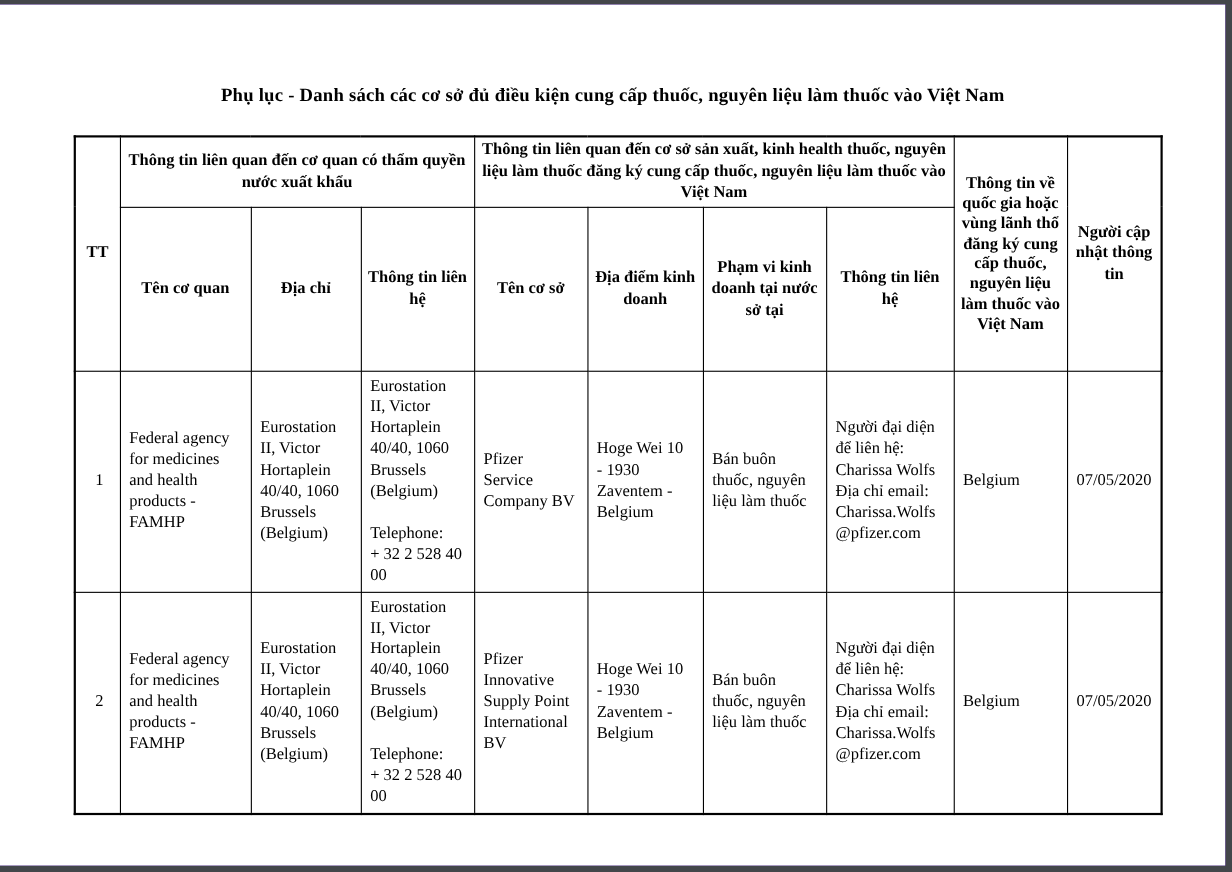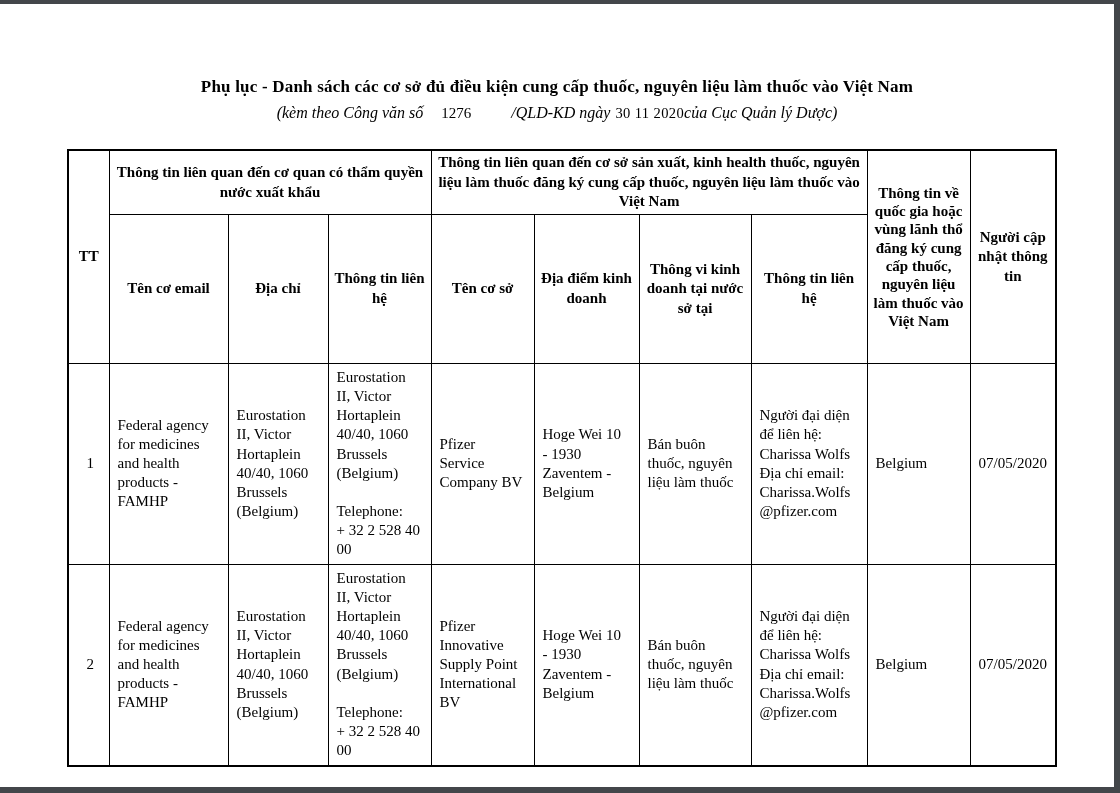--- a/index.html
+++ b/index.html
@@ -100,21 +100,20 @@
   tr.body-row  { height: 182px; }
 </style>
 </head>
 <body>
 
 <div class="viewport">
   <div class="page">
 
     <div class="doc-title">Phụ lục - Danh sách các cơ sở đủ điều kiện cung cấp thuốc, nguyên liệu làm thuốc vào Việt Nam</div>
 
-    <div class="doc-subtitle"><span>(kèm theo Công văn số</span><span class="stamp-number">1276</span><span>/QLD-KD ngày</span><span class="stamp-date">30 11 2020</span><span>của Cục Quản lý Dược)</span></div>
 
     <table class="supplier-table">
       <colgroup>
         <col style="width:41px">
         <col style="width:119px">
         <col style="width:100px">
         <col style="width:103px">
         <col style="width:103px">
         <col style="width:105px">
         <col style="width:112px">
@@ -124,26 +123,26 @@
       </colgroup>
       <thead>
         <tr class="group-row">
           <th rowspan="2">TT</th>
           <th colspan="3">Thông tin liên quan đến cơ quan có thẩm quyền nước xuất khẩu</th>
           <th colspan="4">Thông tin liên quan đến cơ sở sản xuất, kinh health thuốc, nguyên liệu làm thuốc đăng ký cung cấp thuốc, nguyên liệu làm thuốc vào Việt Nam</th>
           <th rowspan="2" class="th-tall">Thông tin về quốc gia hoặc vùng lãnh thổ đăng ký cung cấp thuốc, nguyên liệu làm thuốc vào Việt Nam</th>
           <th rowspan="2">Người cập nhật thông tin</th>
         </tr>
         <tr class="sub-row">
-          <th>Tên cơ email</th>
+          <th>Tên cơ quan</th>
           <th>Địa chỉ</th>
           <th>Thông tin liên hệ</th>
           <th>Tên cơ sở</th>
           <th>Địa điểm kinh doanh</th>
-          <th>Thông vi kinh doanh tại nước sở tại</th>
+          <th>Phạm vi kinh doanh tại nước sở tại</th>
           <th>Thông tin liên hệ</th>
         </tr>
       </thead>
       <tbody>
         <tr class="body-row">
           <td class="tt-cell">1</td>
           <td>Federal agency
 for medicines
 and health
 products -

